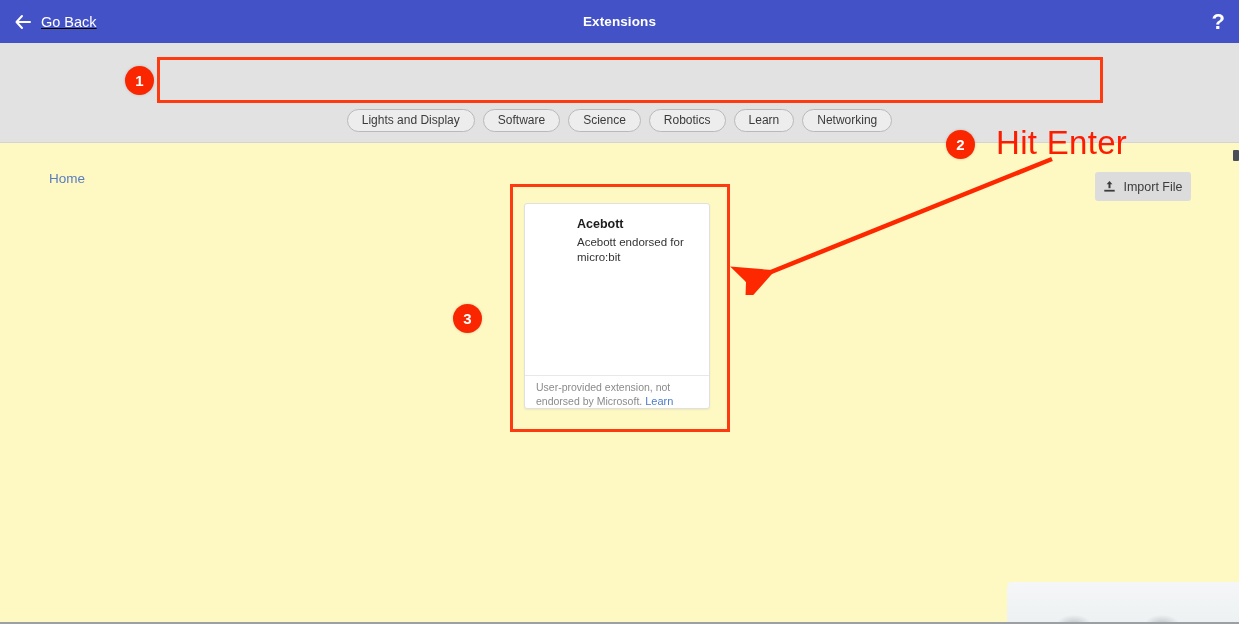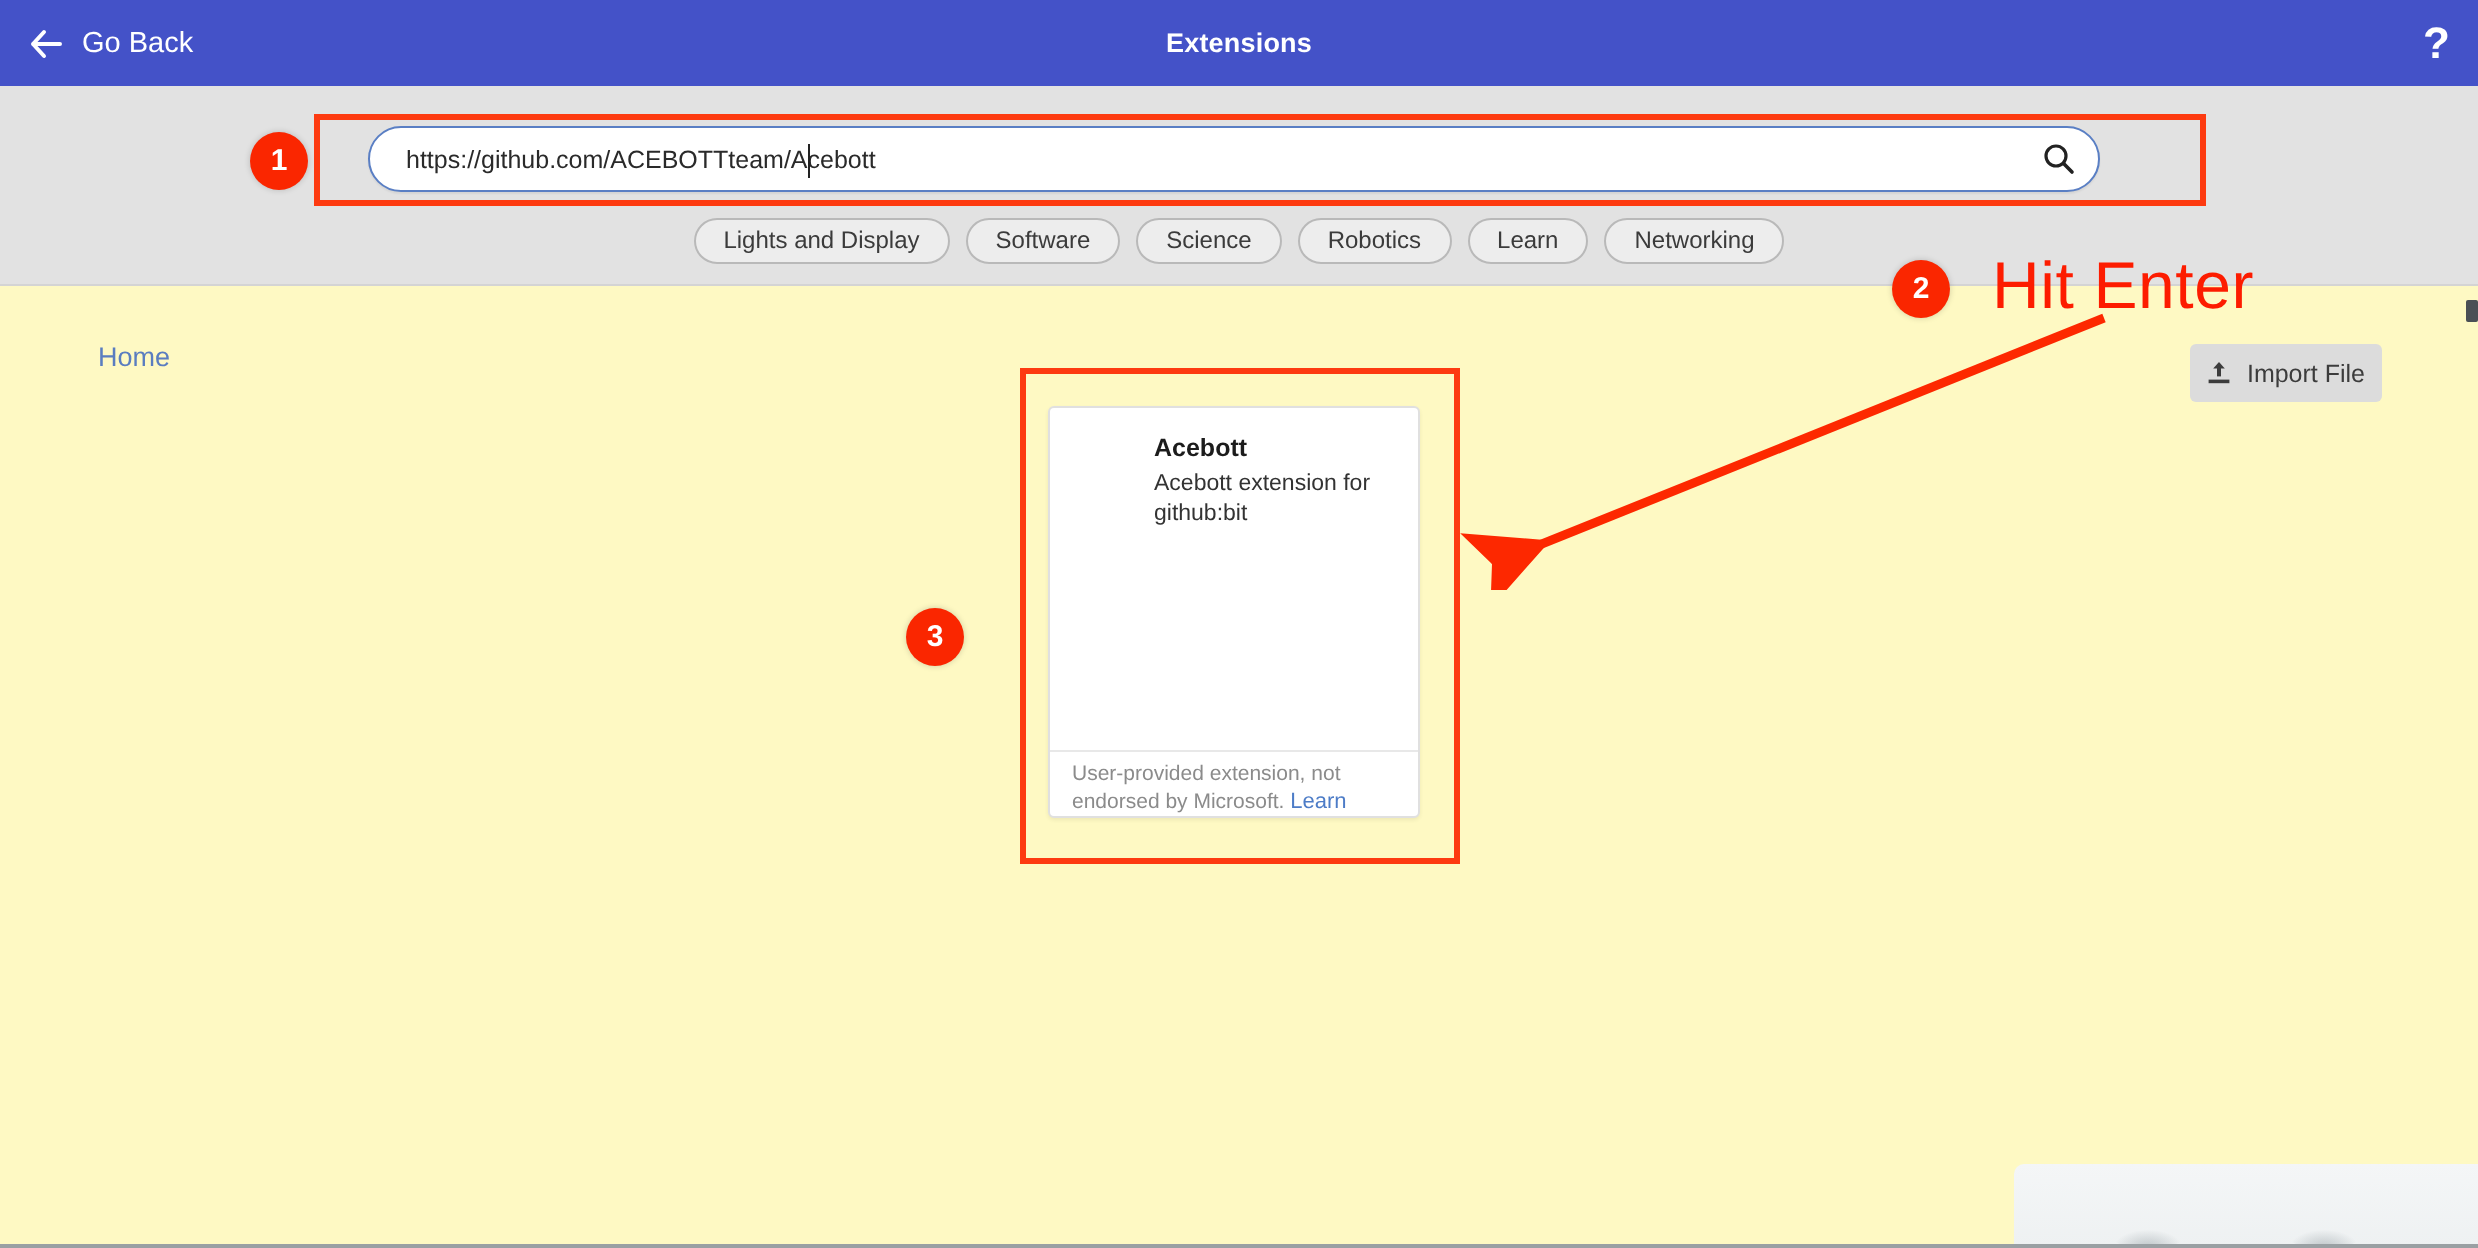--- a/index.html
+++ b/index.html
@@ -15,20 +15,21 @@
     background: #eceff0;
   }
 
   
   .topbar {
     position: absolute; left: 0; top: 0;
     width: 1239px; height: 43px;
     background: #4452c8;
     display: flex; align-items: center;
     box-shadow: 0 1px 2px rgba(0,0,0,0.25);
+    text-decoration: underline;
   }
   .goback {
     display: flex; align-items: center; gap: 9px;
     margin-left: 14px;
     color: #ffffff;
     font-size: 14.5px;
     cursor: pointer;
     height: 43px;
   }
   .goback .arrow-ico { display: block; width: 18px; height: 18px; }
@@ -247,30 +248,20 @@
           <path d="M8 3 L2.5 9 L8 15 M2.5 9 L16 9" fill="none" stroke="#ffffff" stroke-width="2" stroke-linecap="round" stroke-linejoin="round"></path>
         </svg>
       </span>
       <span>Go Back</span>
     </div>
     <div class="topbar-title">Extensions</div>
     <div class="help-btn">?</div>
   </div>
 
   <div class="searchband">
-    <div class="searchbox">
-      <input type="text" value="https://github.com/ACEBOTTteam/Acebott" style="">
-      <span class="search-caret"></span>
-      <span class="search-ico-btn">
-        <svg width="17" height="17" viewBox="0 0 17 17">
-          <circle cx="7" cy="7" r="5" fill="none" stroke="#222" stroke-width="1.6"></circle>
-          <path d="M10.8 10.8 L15 15" stroke="#222" stroke-width="1.8" stroke-linecap="round"></path>
-        </svg>
-      </span>
-    </div>
 
     <div class="chips">
       <div class="chip">Lights and Display</div>
       <div class="chip">Software</div>
       <div class="chip">Science</div>
       <div class="chip">Robotics</div>
       <div class="chip">Learn</div>
       <div class="chip">Networking</div>
     </div>
   </div>
@@ -285,21 +276,21 @@
           <rect x="5.5" y="4" width="2" height="4.2" fill="#3c3c3c"></rect>
           <rect x="1.3" y="9.8" width="10.4" height="1.8" fill="#3c3c3c"></rect>
         </svg>
       </span>
       <span>Import File</span>
     </div>
 
     <div class="card">
       <div class="card-body">
         <div class="card-title">Acebott</div>
-        <div class="card-desc">Acebott extension for github:bit</div>
+        <div class="card-desc">Acebott endorsed for micro:bit</div>
       </div>
       <div class="card-footer">
         <span>User-provided extension, not endorsed by Microsoft.</span>
         <span class="learn">Learn More</span>
       </div>
     </div>
 
     <div class="bottom-sliver">
       <div class="sliver-bumps">
         <i></i>

